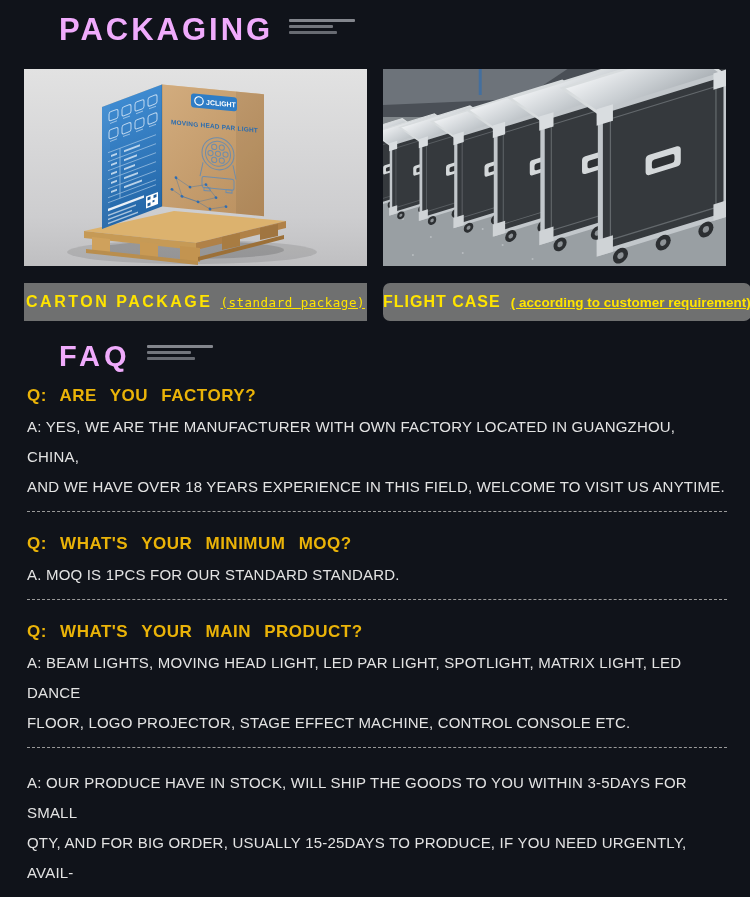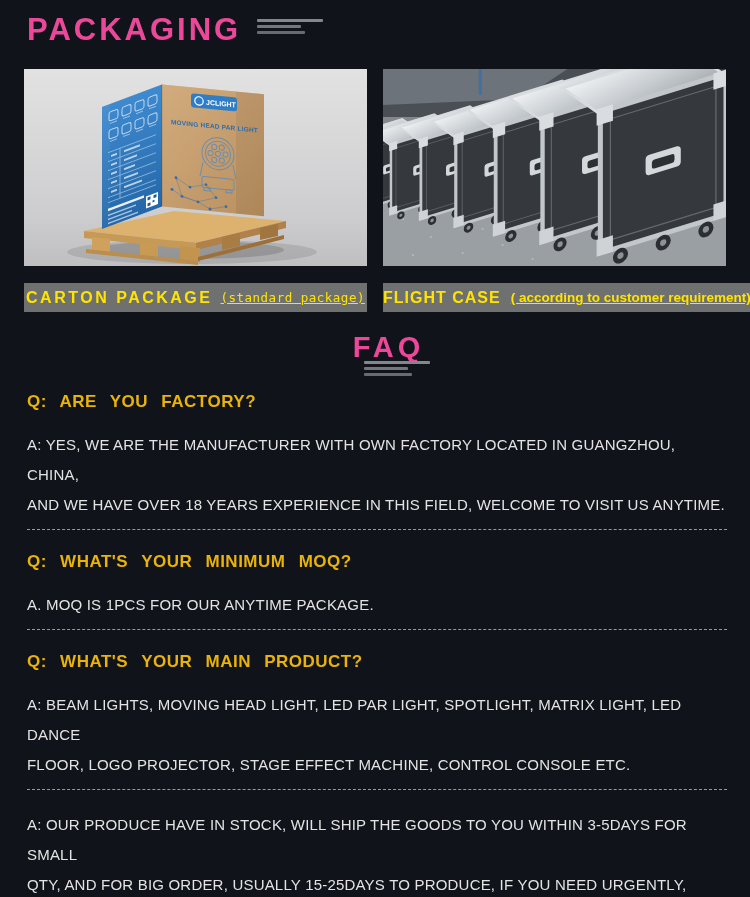--- a/index.html
+++ b/index.html
@@ -7,58 +7,58 @@
   body {
     width:750px; height:897px;
     background:#10131a;
     font-family:"Liberation Sans", sans-serif;
     overflow:hidden;
     position:relative;
   }
   
   .sec-header { display:flex; align-items:center; }
   .sec-header.packaging { margin:12px 0 0 27px; }
-  .sec-header.faq { margin:17px 0 0 27px;flex-direction:column; }
+  .sec-header.faq { margin:17px 0 0 27px; }
   .sec-title {
-    color:#ec4899; font-weight:bold;
-    font-size:31px; letter-spacing:3px; line-height:36px;
+    color:#f0abfc; font-weight:bold;
+    font-size:31px; letter-spacing:3px; line-height:36px;margin-left:32px;
   }
   .sec-header.faq .sec-title { font-size:29px; letter-spacing:4px; }
   .speed-lines { display:flex; flex-direction:column; gap:3px; margin-left:16px; transform:translateY(-4px); }
   .speed-lines i { display:block; height:3px; border-radius:1px; }
   .speed-lines i:nth-child(1){ width:66px; background:#83868d; }
   .speed-lines i:nth-child(2){ width:44px; background:#73767d; }
   .speed-lines i:nth-child(3){ width:48px; background:#686b72; }
   
   .img-row { display:flex; gap:16px; margin:21px 24px 0 24px; height:197px; }
   .img-panel { position:relative; overflow:hidden; flex:0 0 343px; height:197px; }
   .img-panel.right { flex:1 1 auto; }
   .img-panel svg { display:block; width:100%; height:100%; }
   
   .cap-row { display:flex; gap:16px; margin:17px 24px 0 24px; }
   .cap-bar {
-    height:29px; background:#6f7070; color:#ffe400;
+    height:38px; background:#6f7070; color:#ffe400;
     display:flex; align-items:center; justify-content:center;
     flex:0 0 343px; white-space:nowrap;
   }
-  .cap-bar.right { flex:1 1 auto; }
+  .cap-bar.right { flex:1 1 auto;border-radius:7px; }
   .cap-main { font-weight:bold; font-size:16px; letter-spacing:2.5px; }
   .cap-bar.right .cap-main { letter-spacing:1px; font-size:16px; }
   .cap-sub { font-family:"DejaVu Sans Mono", monospace; font-size:12.5px; margin-left:8px; letter-spacing:0.5px;text-decoration:underline; }
   .cap-bar.right .cap-sub { font-family:"Liberation Sans", sans-serif; font-weight:bold; font-size:13.5px; margin-left:10px; letter-spacing:0px; }
   
   .faq-list { margin:10px 23px 0 27px; }
   .faq-item { margin-bottom:20px; }
   .faq-q {
     color:#eab308; font-weight:bold; font-size:17px;
     letter-spacing:0.5px; word-spacing:8px; line-height:24px;
   }
   .faq-a {
     color:#e3e3e3; font-size:15px; line-height:30px;
-    letter-spacing:0.2px; margin-top:16px; white-space:pre-line;
+    letter-spacing:0.2px; margin-top:4px; white-space:pre-line;
   }
   .faq-sep { border-bottom:1px dashed #9a9a9a; margin-top:9px; height:0; }
 </style>
 </head>
 <body>
 
 <div>
   <div class="sec-header packaging">
     <div class="sec-title">PACKAGING</div>
     <div class="speed-lines">
@@ -299,21 +299,21 @@
 
   <div class="faq-list">
     <div class="faq-item">
       <div class="faq-q">Q: ARE YOU FACTORY?</div>
       <div class="faq-a">A: YES, WE ARE THE MANUFACTURER WITH OWN FACTORY LOCATED IN GUANGZHOU, CHINA,
 AND WE HAVE OVER 18 YEARS EXPERIENCE IN THIS FIELD, WELCOME TO VISIT US ANYTIME.</div>
       <div class="faq-sep"></div>
     </div>
     <div class="faq-item">
       <div class="faq-q">Q: WHAT'S YOUR MINIMUM MOQ?</div>
-      <div class="faq-a">A. MOQ IS 1PCS FOR OUR ANYTIME PACKAGE.</div>
+      <div class="faq-a">A. MOQ IS 1PCS FOR OUR STANDARD STANDARD.</div>
       <div class="faq-sep"></div>
     </div>
     <div class="faq-item">
       <div class="faq-q">Q: WHAT'S YOUR MAIN PRODUCT?</div>
       <div class="faq-a">A: BEAM LIGHTS, MOVING HEAD LIGHT, LED PAR LIGHT, SPOTLIGHT, MATRIX LIGHT, LED DANCE
 FLOOR, LOGO PROJECTOR, STAGE EFFECT MACHINE, CONTROL CONSOLE ETC.</div>
       <div class="faq-sep"></div>
     </div>
     <div class="faq-item">
       <div class="faq-a">A: OUR PRODUCE HAVE IN STOCK, WILL SHIP THE GOODS TO YOU WITHIN 3-5DAYS FOR SMALL

